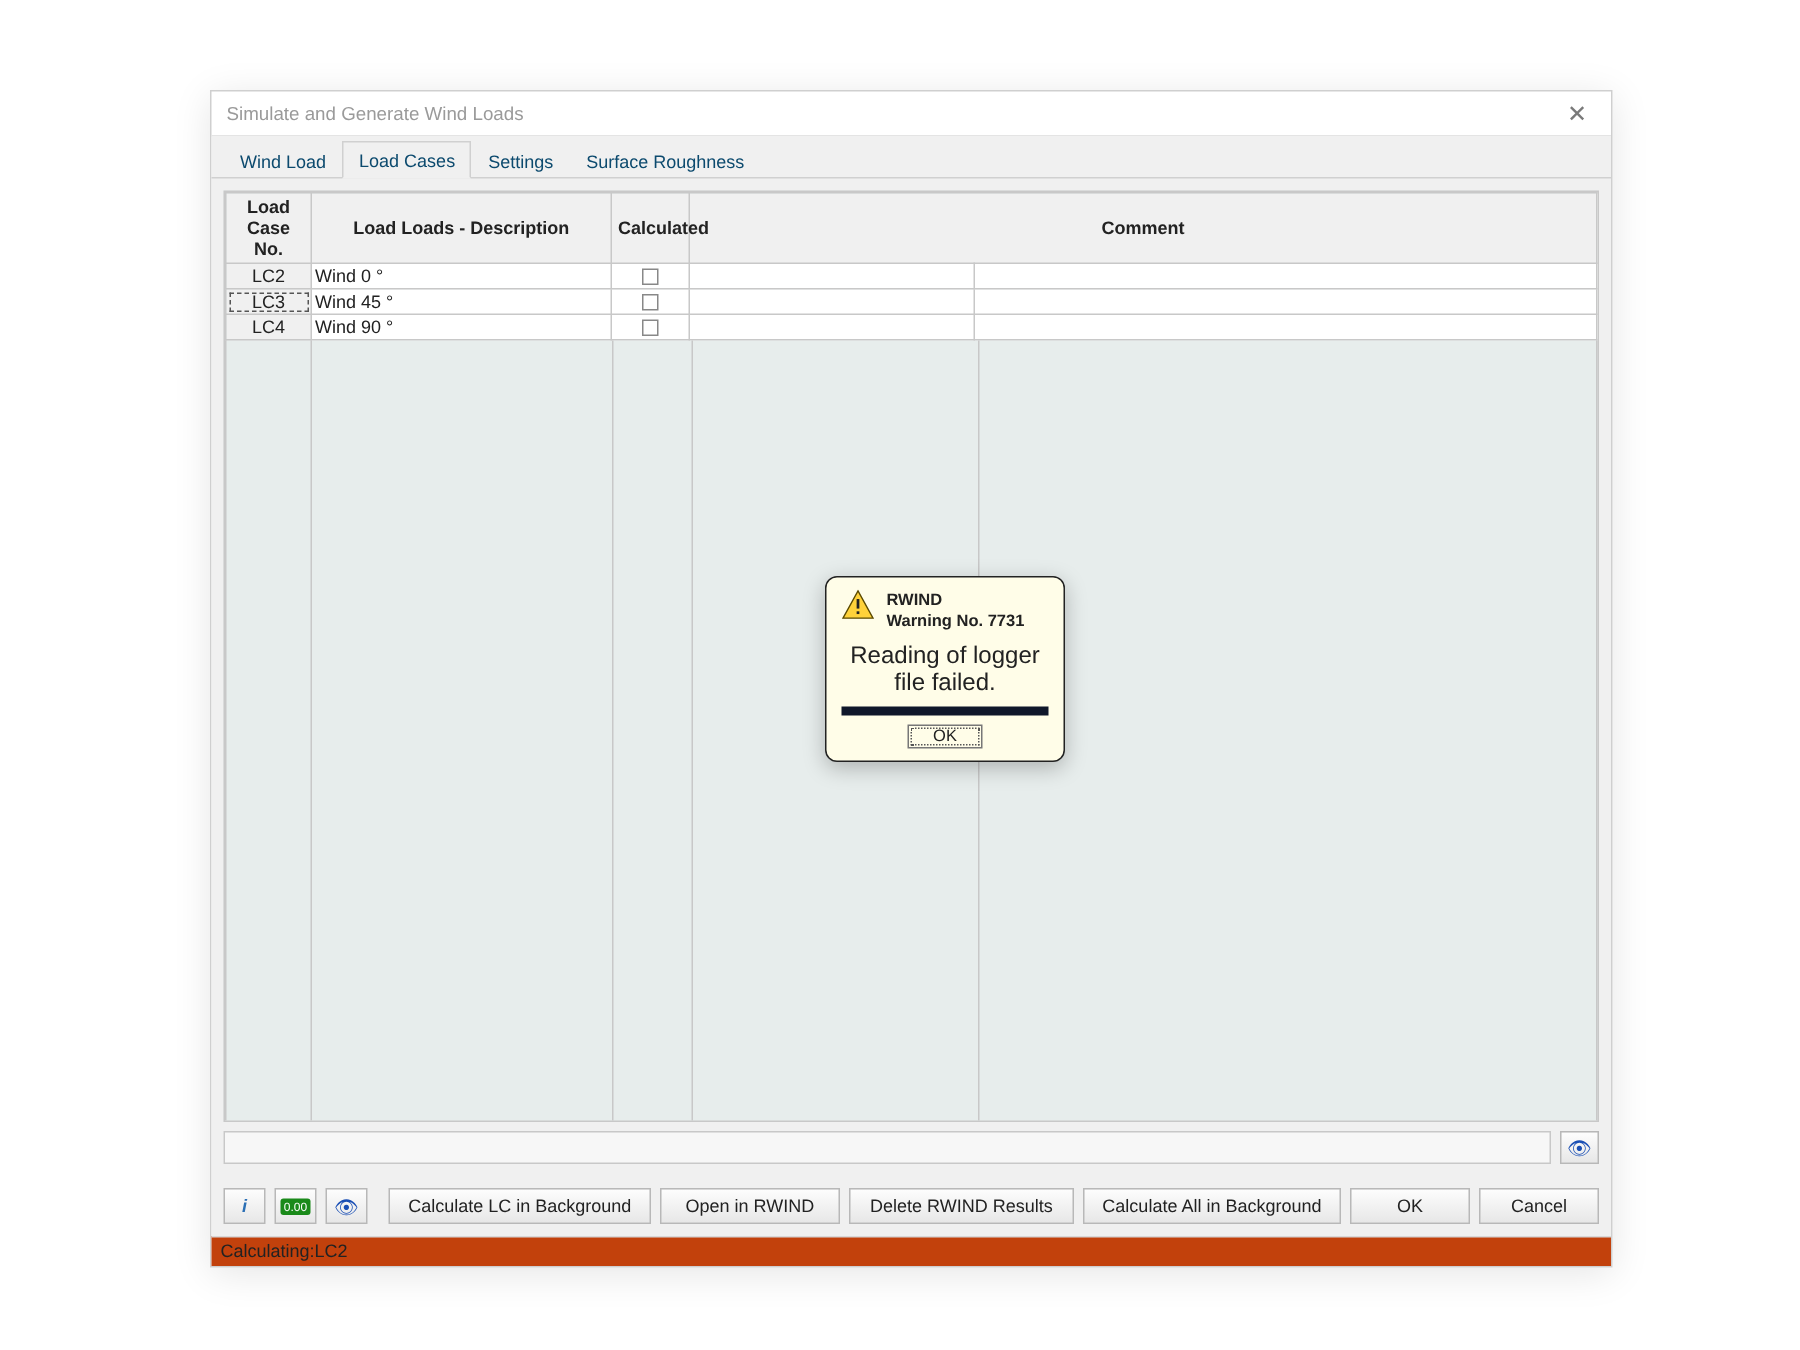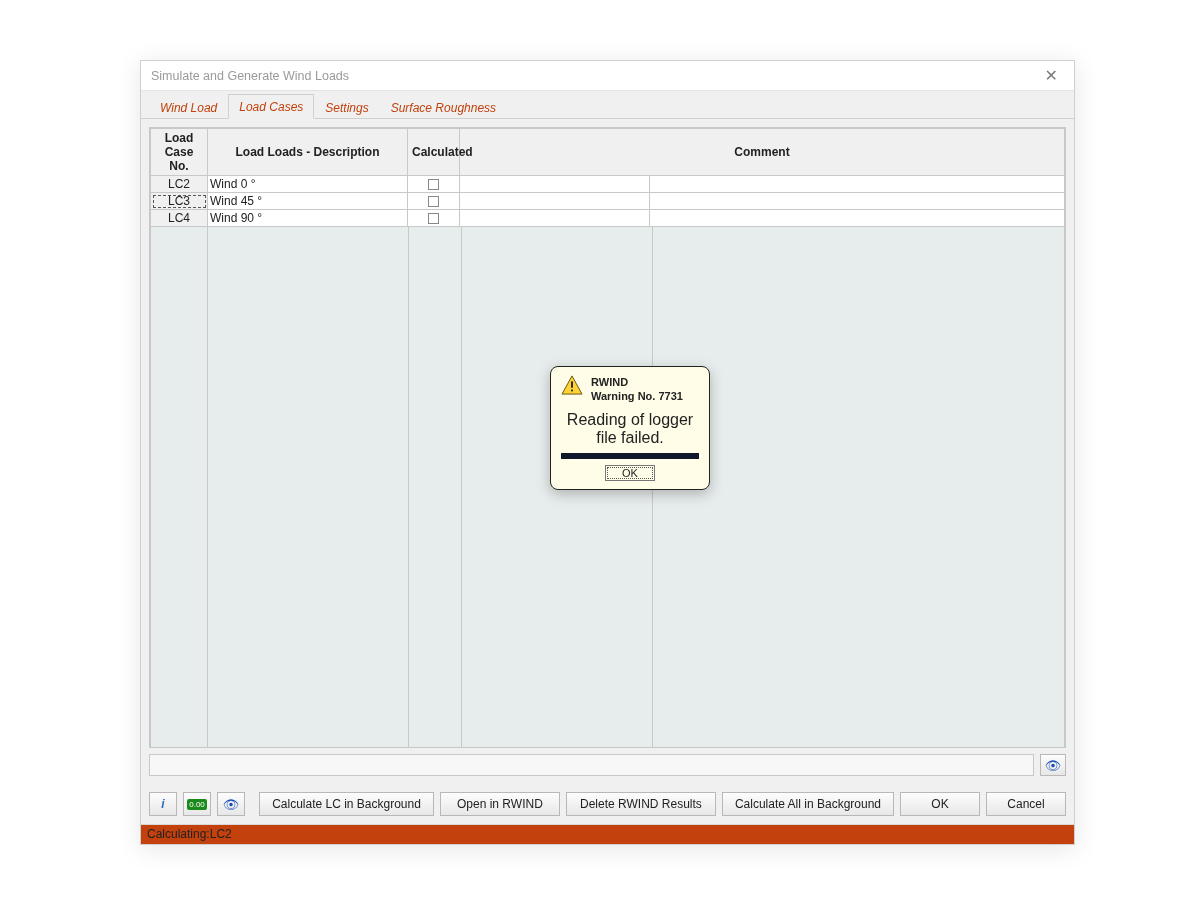--- a/index.html
+++ b/index.html
@@ -54,24 +54,23 @@
     height: 28px;
     padding-left: 8px;
     border-bottom: 1px solid #d0d0d0;
   }
   .tab {
     padding: 5px 10px 4px 10px;
     border: 1px solid transparent;
     border-bottom: none;
     margin-right: 0px;
     cursor: pointer;
-    color: #c2410c;
+    color: #0c4a6e;
     position: relative;
     top: 1px;
-    font-style: italic;
   }
   .tab.active {
     background: #f0f0f0;
     border-color: #d0d0d0;
     border-bottom: 1px solid #f0f0f0;
   }
   .tab-body {
     flex: 1;
     padding: 8px;
     display: flex;
@@ -182,21 +181,21 @@
     border-top: 1px solid #d8d8d8;
     height: 20px;
     padding: 2px 6px;
     font-size: 12px;
     background: #c2410c;
   }
   
   .dialog {
     position: absolute;
     left: 550px;
-    top: 366px;
+    top: 384px;
     width: 160px;
     background: #fffde8;
     border: 1px solid #222;
     border-radius: 8px;
     box-shadow: 0 4px 14px rgba(0,0,0,0.25);
     padding: 8px 10px 8px 10px;
     text-align: center;
   }
   .dialog .hdr {
     display: flex;

